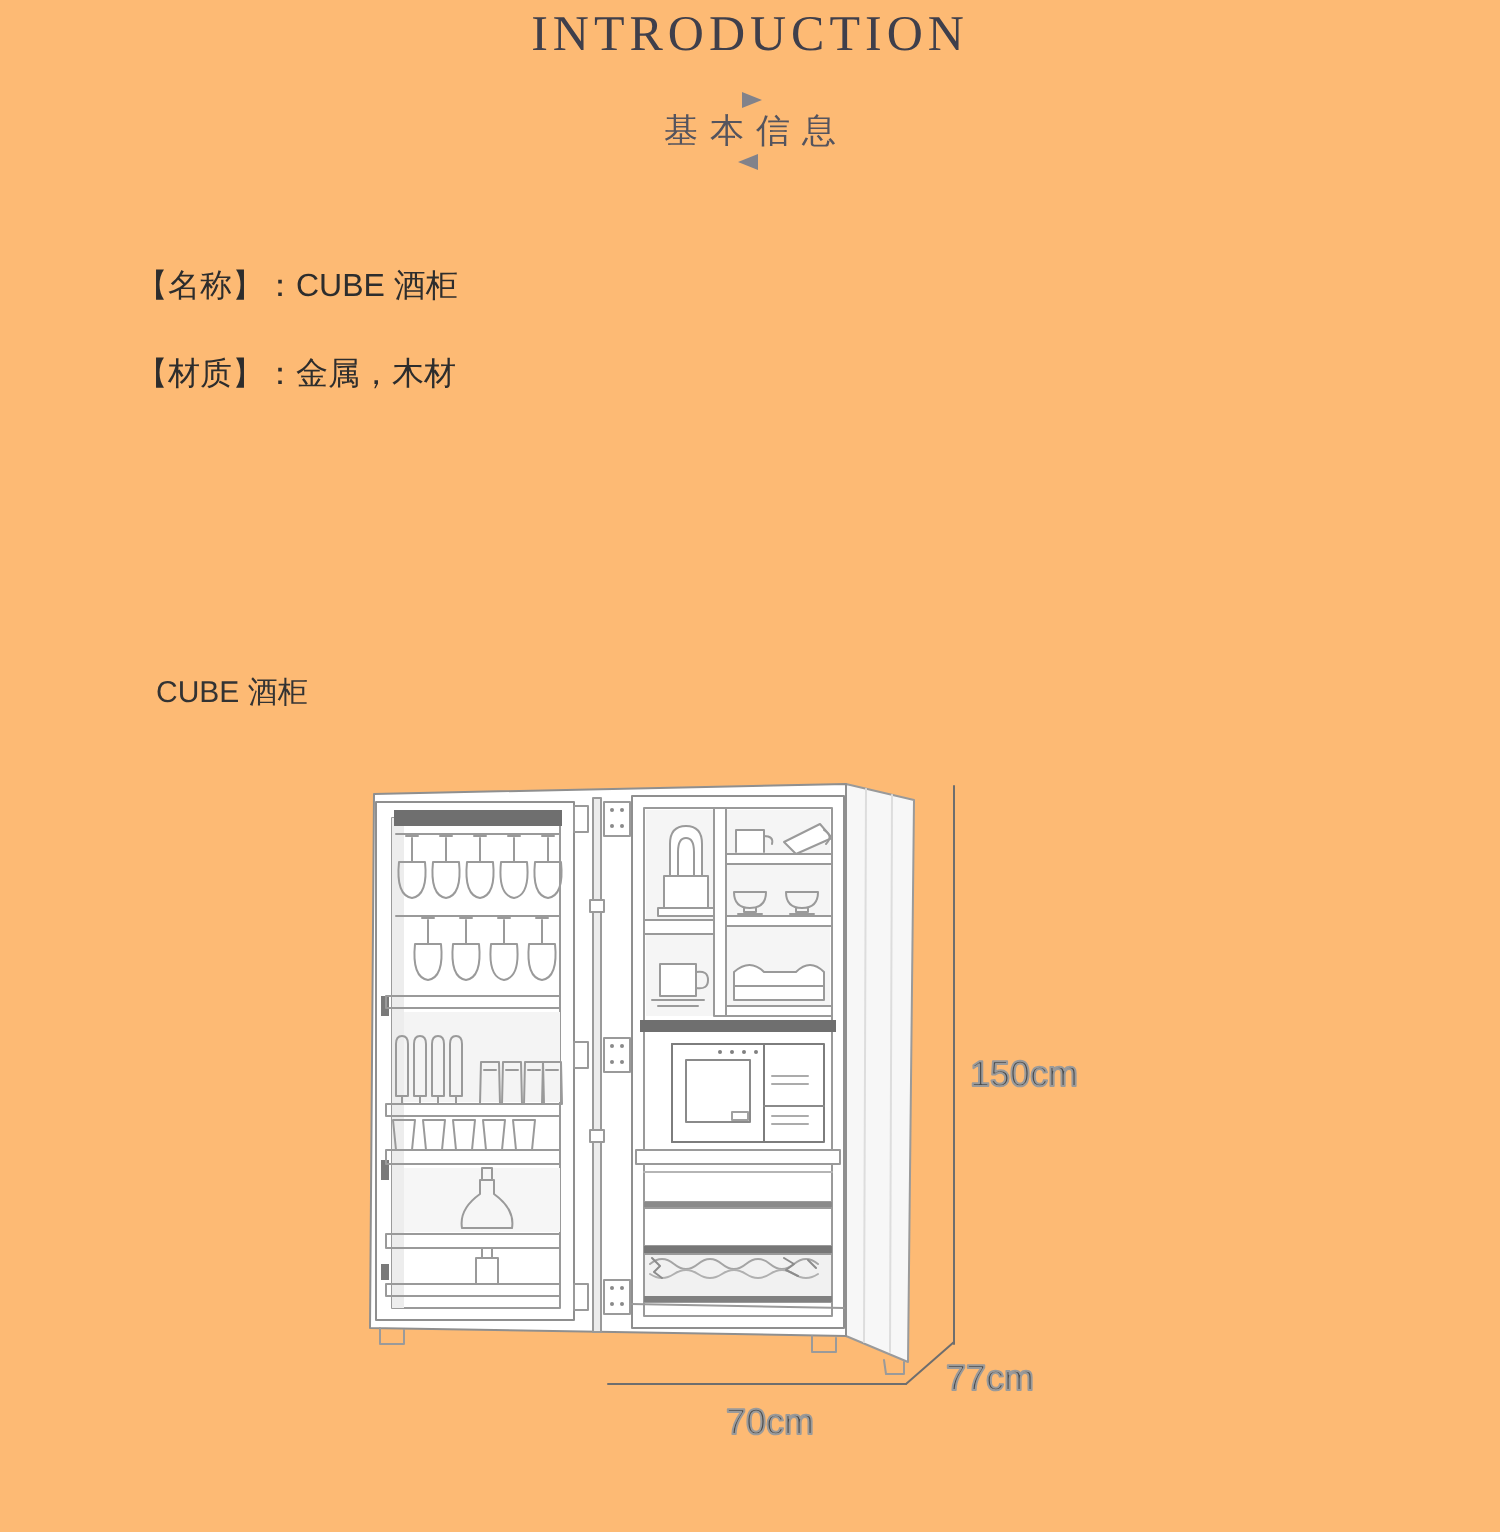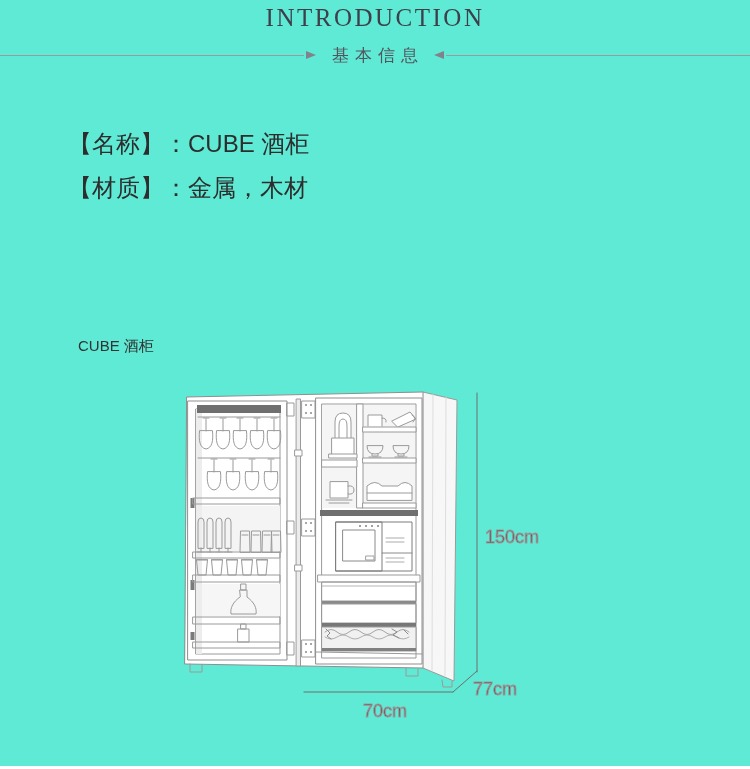--- a/index.html
+++ b/index.html
@@ -1,38 +1,38 @@
 <!DOCTYPE html>
 <html><head>
 <meta charset="utf-8">
 <style>
   html,body{margin:0;padding:0;background:#ffffff;}
   .page{
-    position:relative;width:750px;height:766px;background:#5eead4;
+    position:relative;width:750px;height:766px;background:#fdba74;
     font-family:"Liberation Sans",sans-serif;overflow:hidden;
   }
   .title{
     position:absolute;top:4px;left:0;width:750px;text-align:center;
     font-family:"Liberation Serif",serif;font-size:25px;font-weight:400;
     letter-spacing:2.5px;color:#3f3f4b;margin:0;
   }
   .divider{
     position:absolute;top:46px;left:0;width:750px;height:18px;
-    display:flex;align-items:center;
+    display:flex;align-items:center;flex-direction:column;
   }
   .divider .line{flex:1;height:1px;background:#9b9b9b;}
   .arrow-r{width:0;height:0;border-top:4px solid transparent;border-bottom:4px solid transparent;
     border-left:10px solid #82828a;margin-left:2px;}
   .arrow-l{width:0;height:0;border-top:4px solid transparent;border-bottom:4px solid transparent;
     border-right:10px solid #82828a;margin-right:2px;}
   .subtitle{
     font-size:17px;color:#54545e;letter-spacing:6px;padding:0 10px 0 16px;white-space:nowrap;
   }
   .specs{position:absolute;top:134px;left:68px;}
-  .spec-row{font-size:24px;line-height:20px;color:#2d2d2d;margin-bottom:24px;white-space:nowrap;}
+  .spec-row{font-size:16px;line-height:20px;color:#2d2d2d;margin-bottom:24px;white-space:nowrap;}
   .spec-label{color:#2d2d2d;}
   .spec-value{color:#2d2d2d;}
   .caption{position:absolute;top:337px;left:78px;font-size:15px;color:#333333;}
   .sketch{position:absolute;top:380px;left:160px;width:380px;height:350px;}
   .sketch svg{display:block;}
   svg text{font-family:"Liberation Sans",sans-serif;font-size:18px;fill:#4c4c4c;}
 </style>
 </head>
 <body>
 

